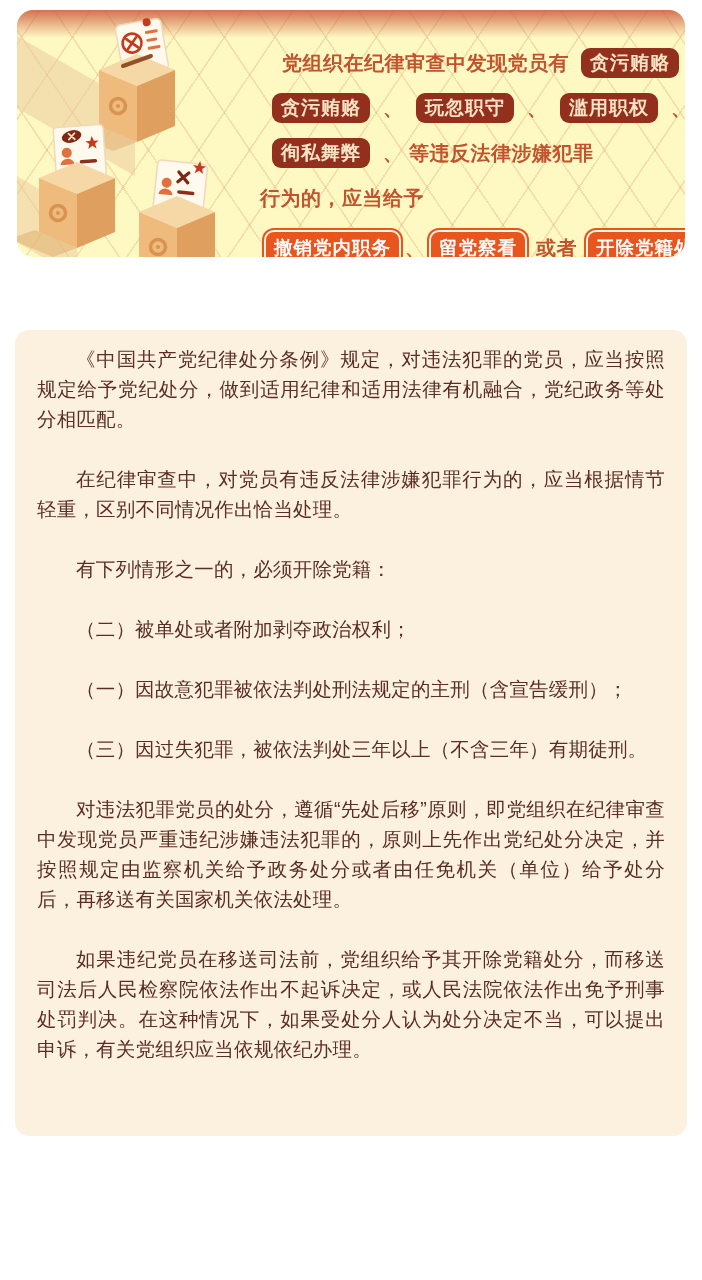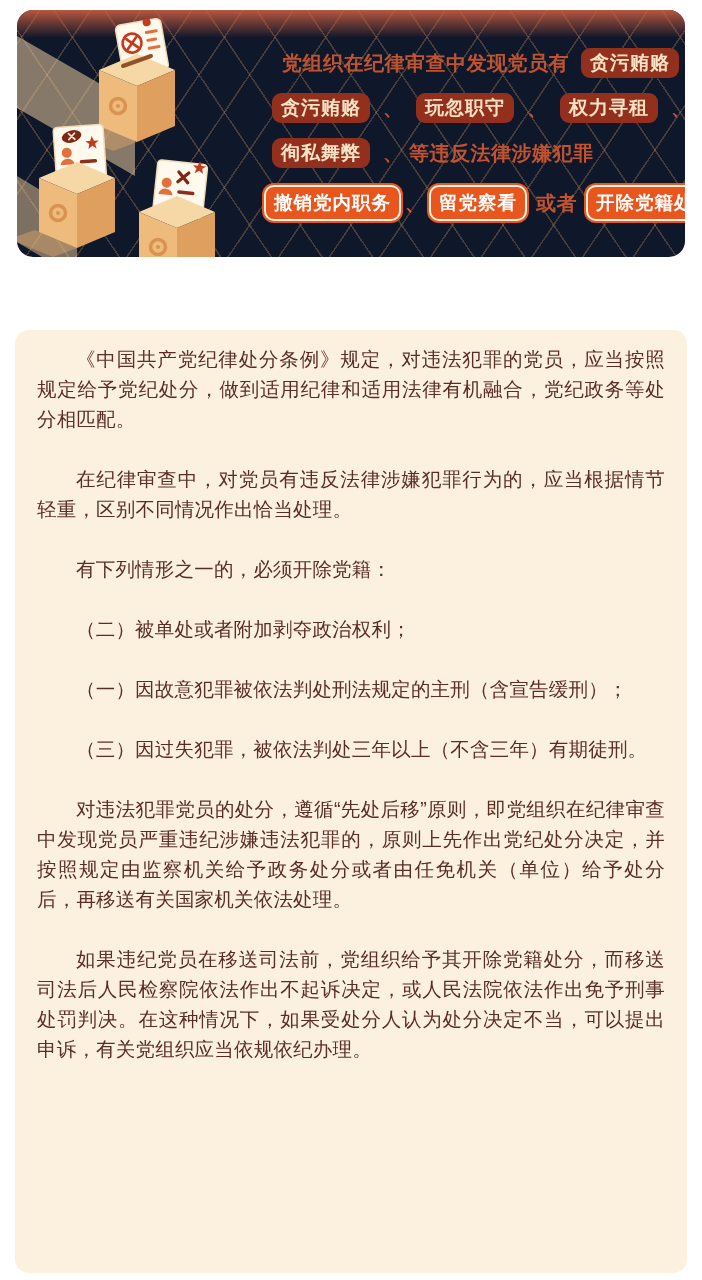--- a/index.html
+++ b/index.html
@@ -5,21 +5,21 @@
   html,body { margin:0; padding:0; }
   body {
     width:702px; height:1280px; background:#FFFFFF; position:relative;
     font-family:"Liberation Sans","DejaVu Sans",sans-serif;
     overflow:hidden;
   }
 
   
   .banner {
     position:absolute; left:17px; top:10px; width:668px; height:247px;
-    border-radius:16px; background:#0f172a; overflow:hidden;
+    border-radius:16px; background:#fef9c3; overflow:hidden;
   }
   .grid-overlay {
     position:absolute; inset:0;
     background-image:
       repeating-linear-gradient(56deg,  rgba(213,154,94,.28) 0 1.6px, transparent 1.6px 42px),
       repeating-linear-gradient(-56deg, rgba(213,154,94,.28) 0 1.6px, transparent 1.6px 42px);
   }
   .top-fade {
     position:absolute; left:0; top:0; right:0; height:28px;
     background:linear-gradient(180deg, rgba(206,95,65,.88) 0%, rgba(206,95,65,0) 100%);
@@ -41,21 +41,21 @@
     display:inline-block; background:#E8561D; color:#FFFFFF;
     font-size:18.5px; font-weight:bold; letter-spacing:1px;
     padding:5px 8px; border-radius:10px; line-height:1.15;
     border:2.5px solid #FFF6E6; box-shadow:0 0 0 2px #E8561D; margin:8px 4px;
   }
   .sep-orange { color:#E8561D; font-weight:bold; font-size:20px; }
   .or-text { margin:16px 5px; }
 
   
   .article {
-    position:absolute; left:15px; top:330px; width:672px; height:943px;
+    position:absolute; left:15px; top:330px; width:672px; height:806px;
     border-radius:14px; background:#FCF1DF;
     padding:14px 22px 18px; box-sizing:border-box; overflow:hidden;
   }
   .article p {
     margin:0 0 30px; font-size:19.5px; line-height:30px;
     color:#5B2E24; text-indent:2em; text-align:justify; letter-spacing:.2px;
   }
   .article p:last-child { margin-bottom:0; }
 </style>
 </head>
@@ -136,29 +136,32 @@
       <div class="b-line line1">
         <span class="plain">党组织在纪律审查中发现党员有</span>
         <span class="badge-dark">贪污贿赂</span>
         <span class="sep-dark">、</span>
       </div>
       <div class="b-line">
         <span class="badge-dark">贪污贿赂</span>
         <span class="sep-dark">、</span>
         <span class="badge-dark">玩忽职守</span>
         <span class="sep-dark">、</span>
-        <span class="badge-dark">权力寻租</span>
+        <span class="badge-dark">滥用职权</span>
         <span class="sep-dark">、</span>
         <span class="badge-dark">利益输送</span>
 
       </div>
       <div class="b-line">
         <span class="badge-dark">徇私舞弊</span>
         <span class="sep-dark">、</span>
         <span class="plain" style="margin-left:5px;">等违反法律涉嫌犯罪</span>
+      </div>
+      <div class="b-line">
+        <span class="plain">行为的，应当给予</span>
       </div>
       <div class="b-line line5">
         <span class="badge-orange">撤销党内职务</span>
         <span class="sep-orange">、</span>
         <span class="badge-orange">留党察看</span>
         <span class="plain or-text">或者</span>
         <span class="badge-orange">开除党籍处分</span>
 
       </div>
     </div>

